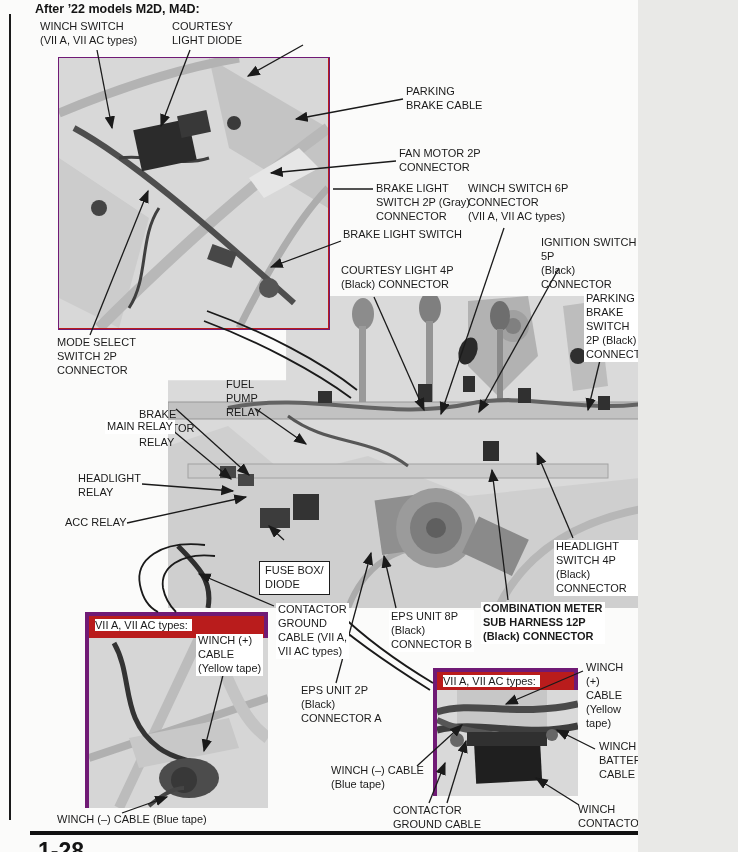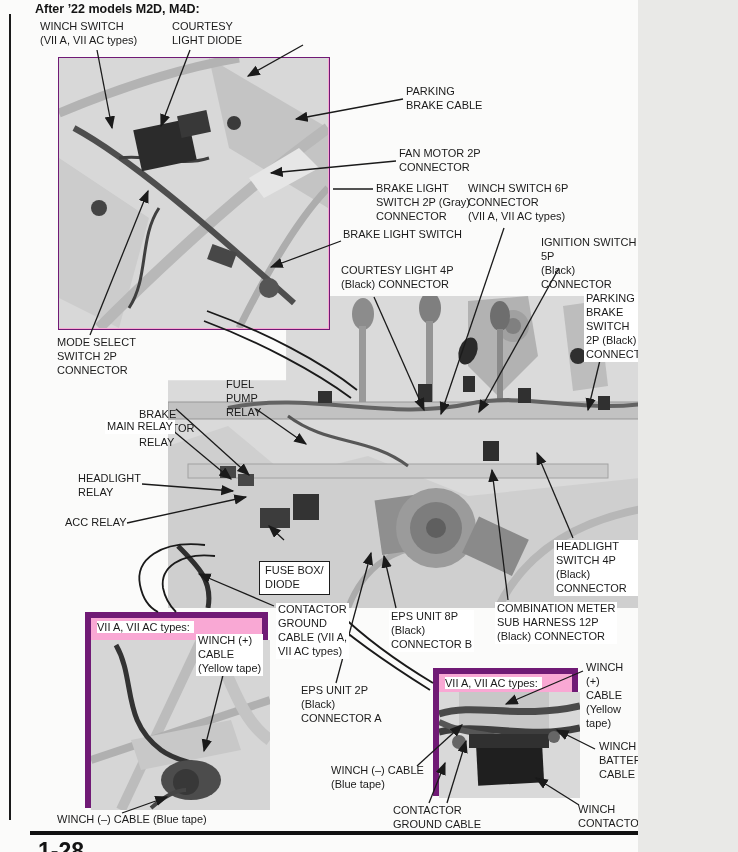--- a/index.html
+++ b/index.html
@@ -3,21 +3,21 @@
 <meta charset="utf-8">
 <style>
   html,body{margin:0;padding:0;background:#e9e9e7;}
   #page{position:relative;width:638px;height:852px;background:#fbfbfa;overflow:hidden;
         font-family:"Liberation Sans",sans-serif;}
   .lbl{position:absolute;font-size:11px;line-height:1.27;color:#1b1b1b;white-space:pre-line;z-index:30;}
   .bg{background:#ffffff;padding:0 2px;}
   .boxed{background:#ffffff;border:1.3px solid #1d1d1d;padding:2px 5px;}
   .photo{position:absolute;z-index:5;}
   .photo svg{display:block;}
-  .inset{position:absolute;background:#f9a8d4;border:6px solid #701a75;z-index:6;box-sizing:border-box;}
+  .inset{position:absolute;background:#b91c1c;border:4px solid #701a75;z-index:6;box-sizing:border-box;}
   .inset.thin{border-width:1.5px;}
   .inset-title{position:absolute;left:6px;top:3px;font-size:11px;color:#1b1b1b;z-index:8;background:#fff;padding-right:4px;}
   #leads{position:absolute;left:0;top:0;z-index:20;pointer-events:none;}
   #left-rule{position:absolute;left:9px;top:14px;width:2px;height:806px;background:#1a1a1a;z-index:2;}
   #bottom-rule{position:absolute;left:30px;top:831px;width:682px;height:4px;background:#111;z-index:2;}
   #page-header{position:absolute;left:35px;top:2px;font-size:12.5px;font-weight:bold;color:#141414;z-index:30;}
   #page-number{position:absolute;left:38px;top:838px;font-size:23px;font-weight:bold;color:#141414;z-index:30;}
 </style>
 </head>
 <body>
@@ -214,21 +214,21 @@
   <div class="lbl bg" style="left:276px;top:603px;">CONTACTOR
 GROUND
 CABLE (VII A,
 VII AC types)</div>
   <div class="lbl bg" style="left:389px;top:610px;">EPS UNIT 8P
 (Black)
 CONNECTOR B</div>
   <div class="lbl" style="left:301px;top:684px;">EPS UNIT 2P
 (Black)
 CONNECTOR A</div>
-  <div class="lbl bg" style="left:495px;top:602px;">COMBINATION METER
+  <div class="lbl bg" style="left:481px;top:602px;font-weight:bold;">COMBINATION METER
 SUB HARNESS 12P
 (Black) CONNECTOR</div>
   <div class="lbl bg" style="left:196px;top:634px;">WINCH (+)
 CABLE
 (Yellow tape)</div>
   <div class="lbl" style="left:57px;top:813px;">WINCH (–) CABLE (Blue tape)</div>
   <div class="lbl" style="left:586px;top:661px;">WINCH (+)
 CABLE
 (Yellow tape)</div>
   <div class="lbl" style="left:599px;top:740px;">WINCH

